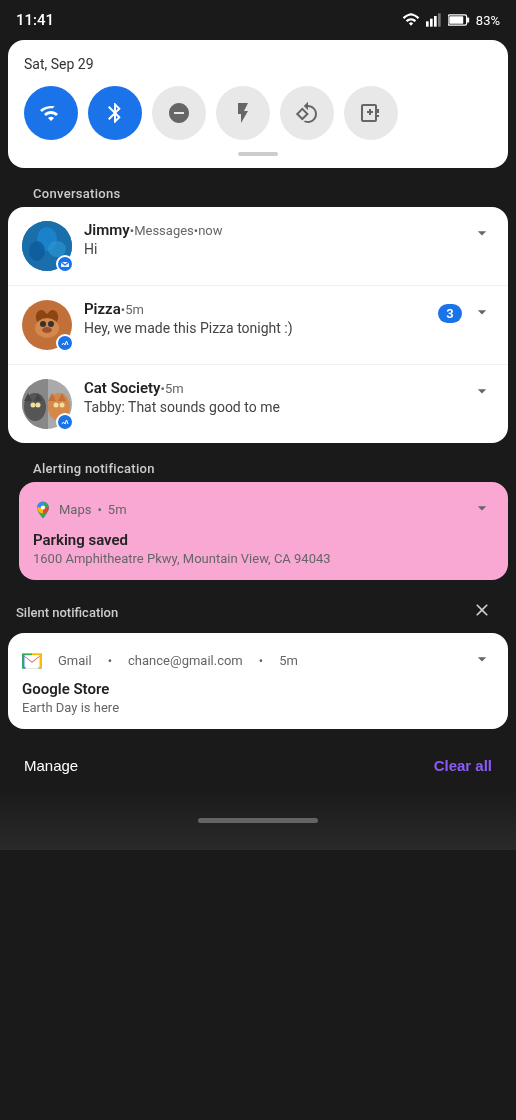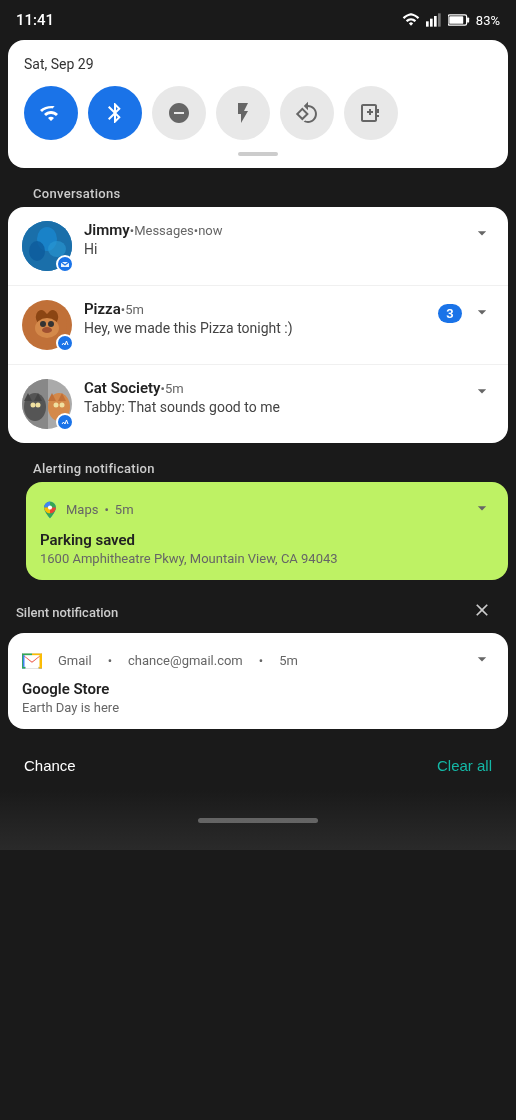--- a/index.html
+++ b/index.html
@@ -203,23 +203,23 @@
     .chevron-btn {
       background: none;
       border: none;
       cursor: pointer;
       color: #666;
       padding: 2px;
     }
 
     
     .alert-notif {
-      background: #bef264;
+      background: #f9a8d4;
       border-radius: 16px;
-      margin: 0 8px 8px 26px;
+      margin: 0 8px 8px 19px;
       padding: 14px 14px 14px 14px;
       color: #222;
     }
     .alert-header {
       display: flex;
       align-items: center;
       margin-bottom: 8px;
     }
     .alert-app-info {
       display: flex;
@@ -282,23 +282,23 @@
       background: none;
       border: none;
       color: #fff;
       font-size: 15px;
       font-weight: 500;
       cursor: pointer;
     }
     .bottom-bar-clear {
       background: none;
       border: none;
-      color: #14b8a6;
+      color: #8b5cf6;
       font-size: 15px;
-      font-weight: 400;
+      font-weight: 700;
       cursor: pointer;
     }
 
     
     .bottom-blur {
       height: 60px;
       background: linear-gradient(to bottom, #1a1a1a, #2a2a2a);
       display: flex;
       align-items: center;
       justify-content: center;
@@ -582,19 +582,19 @@
       <svg width="20" height="20" viewBox="0 0 24 24" fill="#666">
         <path d="M7 10l5 5 5-5z"></path>
       </svg>
     </button>
   </div>
   <div class="alert-title">Google Store</div>
   <div class="alert-body">Earth Day is here</div>
 </div>
 
 <div class="bottom-bar">
-  <button class="bottom-bar-manage">Chance</button>
+  <button class="bottom-bar-manage">Manage</button>
   <button class="bottom-bar-clear">Clear all</button>
 </div>
 
 <div class="bottom-blur">
   <div class="home-indicator"></div>
 </div>
 
 </body></html>

